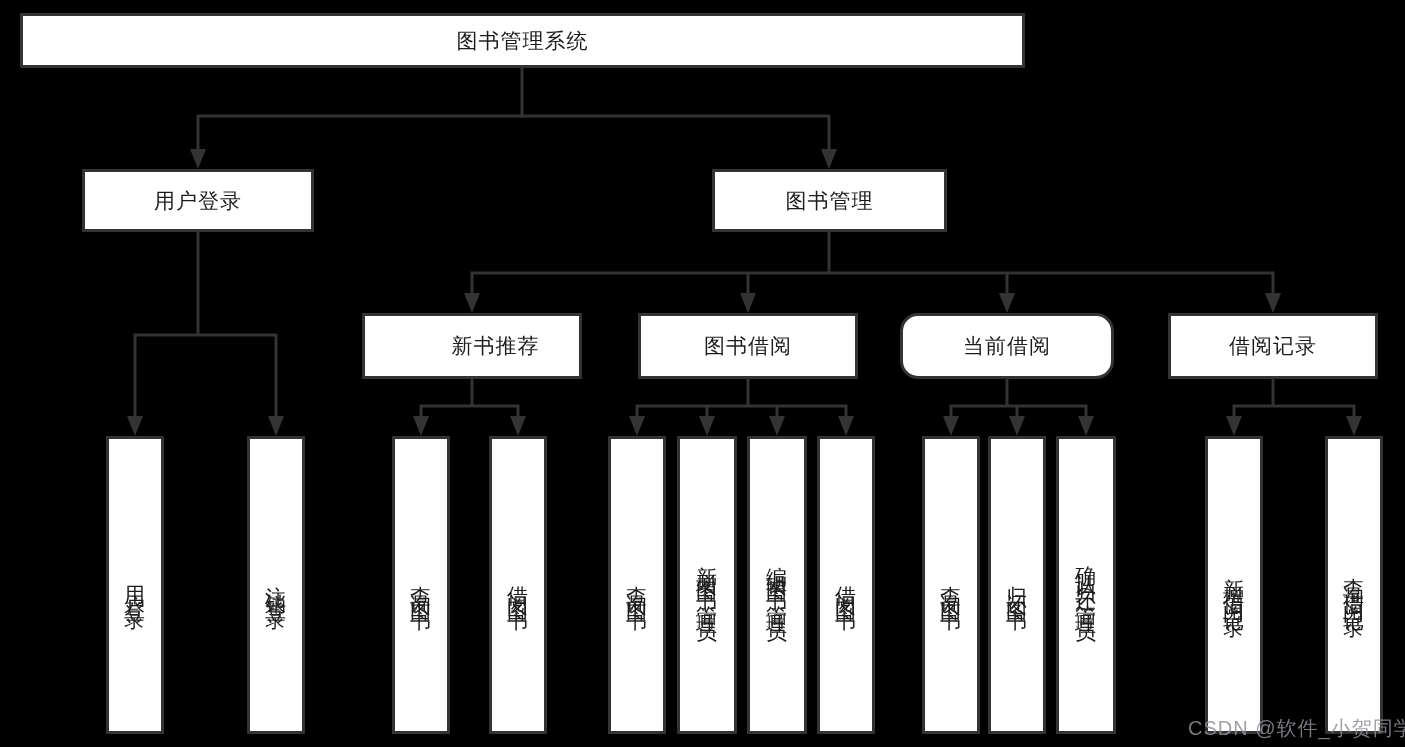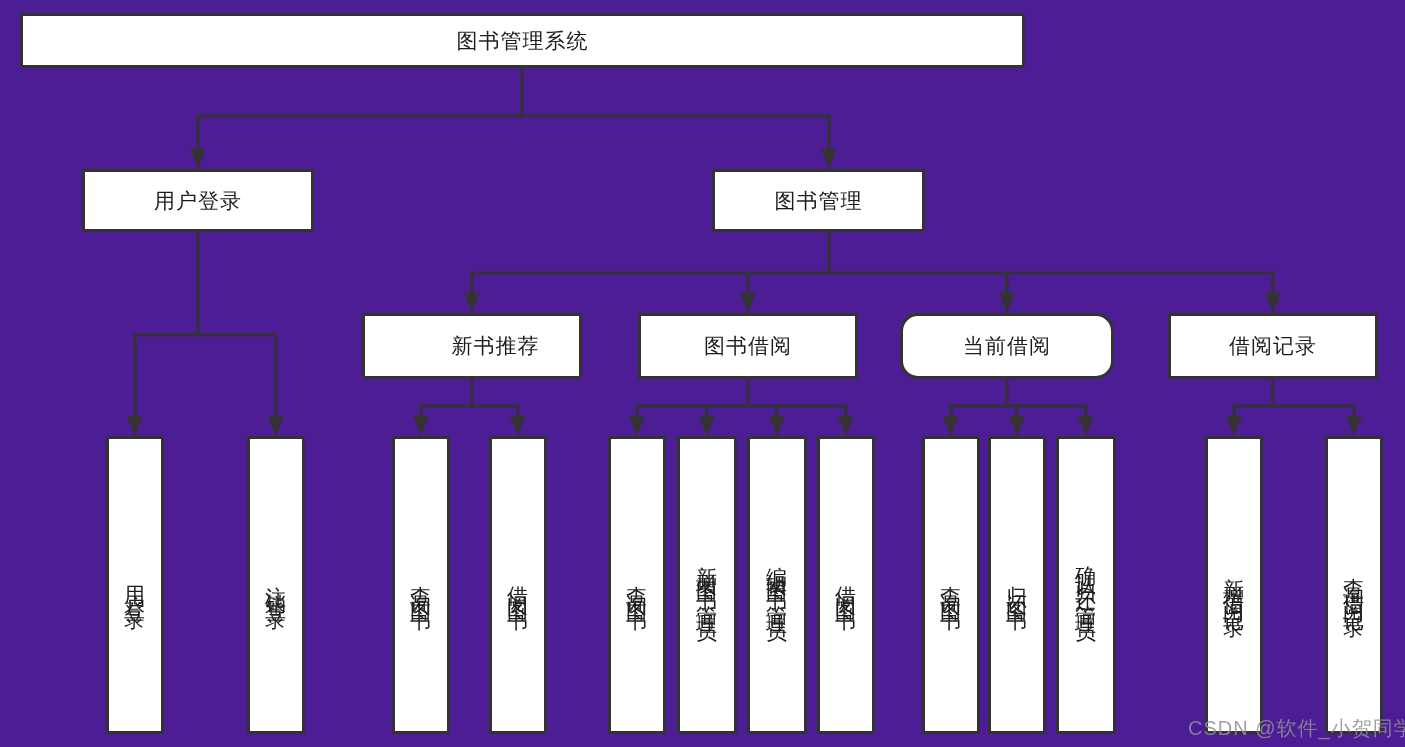--- a/index.html
+++ b/index.html
@@ -1,17 +1,17 @@
 <!DOCTYPE html>
 <html><head>
 <meta charset="utf-8">
 <style>
   html,body { margin:0; padding:0; background:#ffffff; }
   .canvas {
-    position:relative; width:1405px; height:747px; background:#4c1d95;
+    position:relative; width:1405px; height:747px; background:#000000;
     font-family:"Liberation Sans", sans-serif; overflow:hidden;
   }
   .wires { position:absolute; left:0; top:0; width:1405px; height:747px; }
   .node {
     position:absolute; box-sizing:border-box;
     background:#ffffff; border:3px solid #333333;
     display:flex; align-items:center; justify-content:center;
     color:#1c1c1c;
   }
   .h-node { font-size:21px; letter-spacing:1px; white-space:nowrap; }
@@ -50,21 +50,21 @@
       M629 416 L645 416 L637 436 Z M699 416 L715 416 L707 436 Z
       M769 416 L785 416 L777 436 Z M838 416 L854 416 L846 436 Z
       M943 416 L959 416 L951 436 Z M1009 416 L1025 416 L1017 436 Z
       M1078 416 L1094 416 L1086 436 Z M1226 416 L1242 416 L1234 436 Z
       M1346 416 L1362 416 L1354 436 Z"></path>
   </svg>
 
   <div class="node h-node" style="left:20px; top:13px; width:1005px; height:55px;">图书管理系统</div>
 
   <div class="node h-node" style="left:82px; top:169px; width:232px; height:63px;">用户登录</div>
-  <div class="node h-node" style="left:712px; top:169px; width:213px; height:63px;">图书管理</div>
+  <div class="node h-node" style="left:712px; top:169px; width:235px; height:63px;">图书管理</div>
 
   <div class="node h-node" style="left:362px; top:313px; width:220px; height:66px;padding-left:47px;">新书推荐</div>
   <div class="node h-node" style="left:638px; top:313px; width:220px; height:66px;">图书借阅</div>
   <div class="node h-node" style="left:900px; top:313px; width:214px; height:66px;border-radius:18px;">当前借阅</div>
   <div class="node h-node" style="left:1168px; top:313px; width:210px; height:66px;">借阅记录</div>
 
   <div class="node v-node" style="left:106px; top:436px; width:58px; height:298px;">
     <span class="vtxt">用户登录</span>
     </div>
   <div class="node v-node" style="left:247px; top:436px; width:58px; height:298px;">

